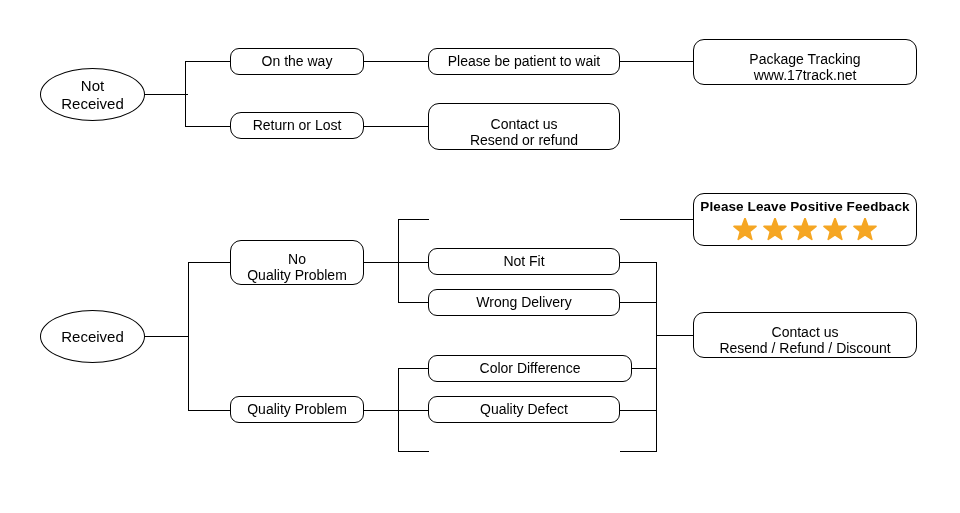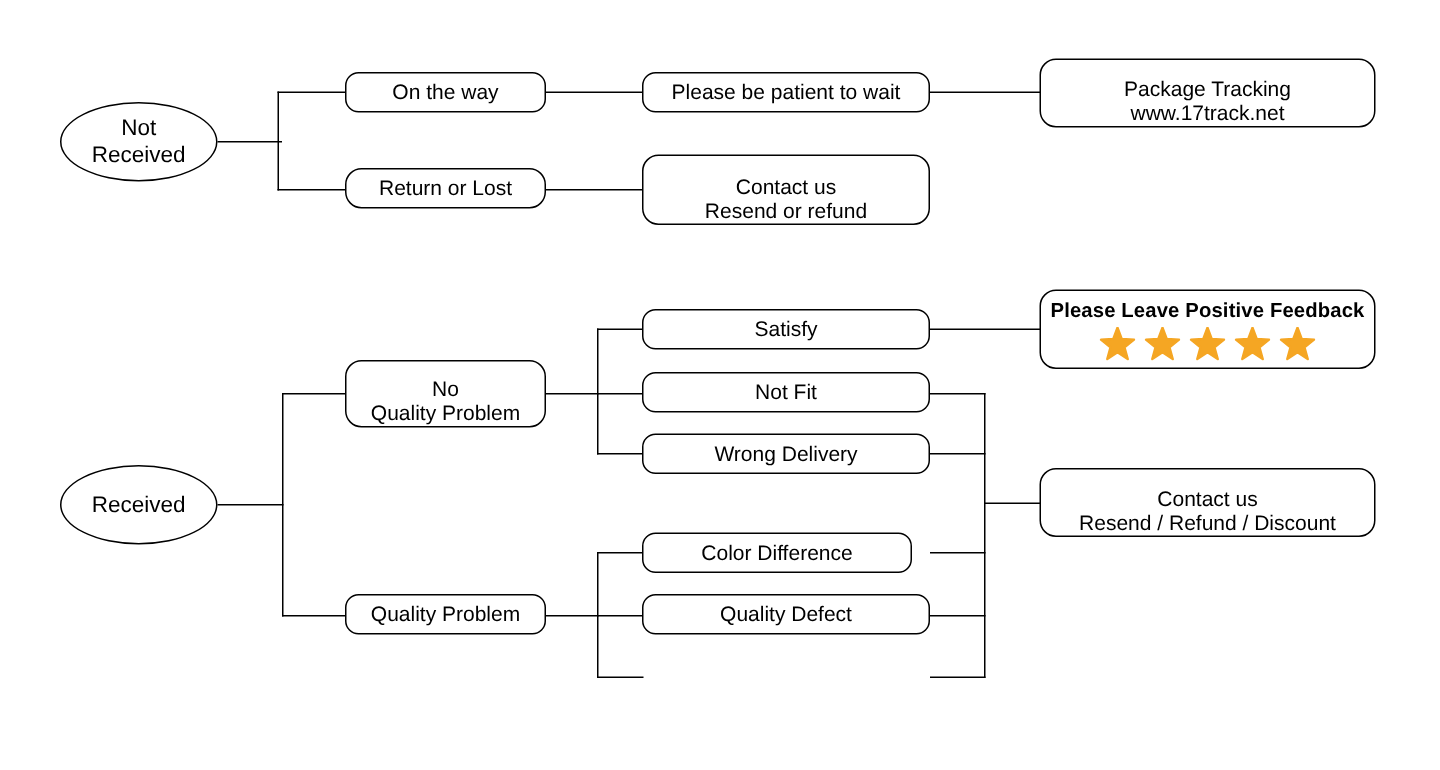--- a/index.html
+++ b/index.html
@@ -148,33 +148,30 @@
 
   <div class="node rbox two-line" style="left:230px; top:240px; width:134px; height:45px;">
     <span class="ln">No</span>
     <span class="ln">Quality Problem</span>
   </div>
 
   <div class="node rbox" style="left:230px; top:396px; width:134px; height:27px;">
     <span class="ln">Quality Problem</span>
   </div>
 
-  <div class="node rbox" style="left:428px; top:206px; width:192px; height:27px;">
-    <span class="ln">Satisfy</span>
-  </div>
 
   <div class="node rbox" style="left:428px; top:248px; width:192px; height:27px;">
     <span class="ln">Not Fit</span>
   </div>
 
   <div class="node rbox" style="left:428px; top:289px; width:192px; height:27px;">
     <span class="ln">Wrong Delivery</span>
   </div>
 
-  <div class="node rbox" style="left:428px; top:355px; width:180px; height:27px;">
+  <div class="node rbox" style="left:428px; top:355px; width:204px; height:27px;">
     <span class="ln">Color Difference</span>
   </div>
 
   <div class="node rbox" style="left:428px; top:396px; width:192px; height:27px;">
     <span class="ln">Quality Defect</span>
   </div>
 
 
   <div class="node feedback" style="left:693px; top:193px; width:224px; height:53px;">
     <span class="fb-text">Please Leave Positive Feedback</span>

